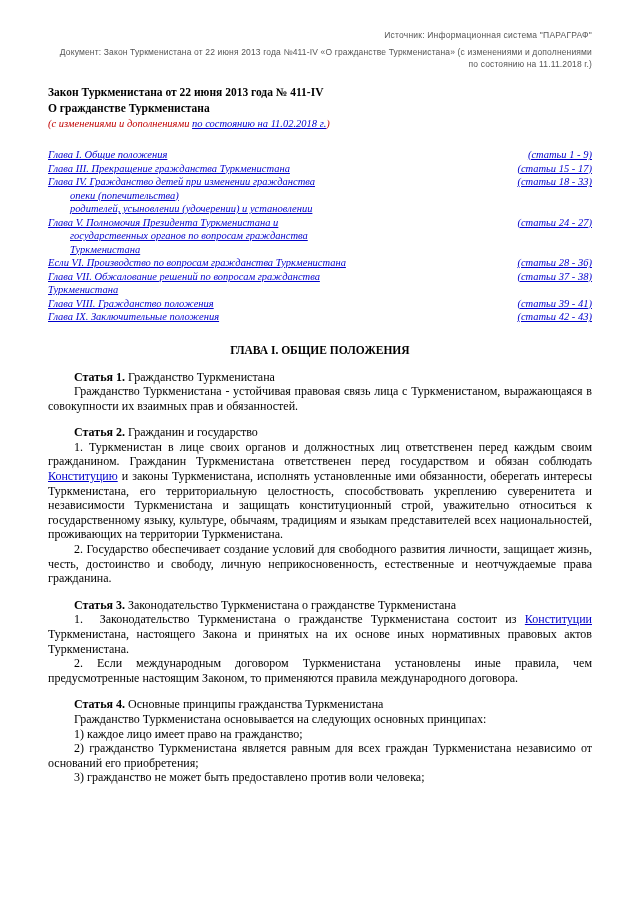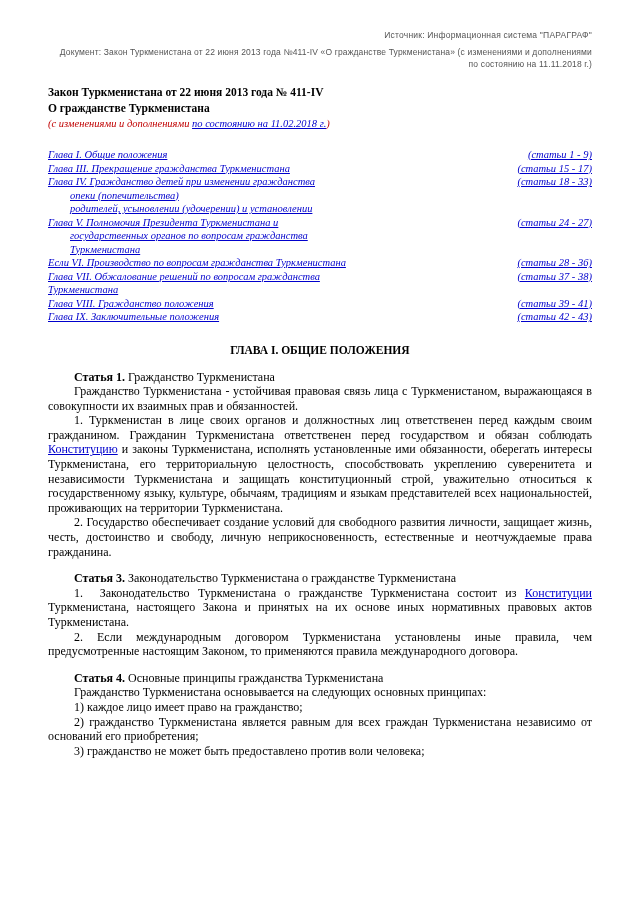--- a/index.html
+++ b/index.html
@@ -181,20 +181,21 @@
       <div class="toc-left"><span class="lnk">Глава IX. Заключительные положения</span></div>
       <div class="toc-right"><span class="lnk">(статьи 42 - 43)</span></div>
     </div>
   </div>
 
   <div class="chapter-head">ГЛАВА I. ОБЩИЕ ПОЛОЖЕНИЯ</div>
 
   <p class="body spaced"><span class="art">Статья 1.</span><span> Гражданство Туркменистана</span></p>
   <p class="body">Гражданство Туркменистана - устойчивая правовая связь лица с Туркменистаном, выражающаяся в совокупности их взаимных прав и обязанностей.</p>
 
+  <p class="body spaced"><span class="art">Статья 2.</span><span> Гражданин и государство</span></p>
   <p class="body">1.&nbsp;Туркменистан в лице своих органов и должностных лиц ответственен перед каждым своим гражданином. Гражданин Туркменистана ответственен перед государством и обязан соблюдать <span class="ilink">Конституцию</span> и законы Туркменистана, исполнять установленные ими обязанности, оберегать интересы Туркменистана, его территориальную целостность, способствовать укреплению суверенитета и независимости Туркменистана и защищать конституционный строй, уважительно относиться к государственному языку, культуре, обычаям, традициям и языкам представителей всех национальностей, проживающих на территории Туркменистана.</p>
   <p class="body">2. Государство обеспечивает создание условий для свободного развития личности, защищает жизнь, честь, достоинство и свободу, личную неприкосновенность, естественные и неотчуждаемые права гражданина.</p>
 
   <p class="body spaced"><span class="art">Статья 3.</span><span> Законодательство Туркменистана о гражданстве Туркменистана</span></p>
   <p class="body">1.&nbsp;&nbsp;Законодательство Туркменистана о гражданстве Туркменистана состоит из <span class="ilink">Конституции</span> Туркменистана, настоящего Закона и принятых на их основе иных нормативных правовых актов Туркменистана.</p>
   <p class="body">2. Если международным договором Туркменистана установлены иные правила, чем предусмотренные настоящим Законом, то применяются правила международного договора.</p>
 
   <p class="body spaced"><span class="art">Статья 4.</span><span> Основные принципы гражданства Туркменистана</span></p>
   <p class="body">Гражданство Туркменистана основывается на следующих основных принципах:</p>
   <p class="body">1) каждое лицо имеет право на гражданство;</p>

